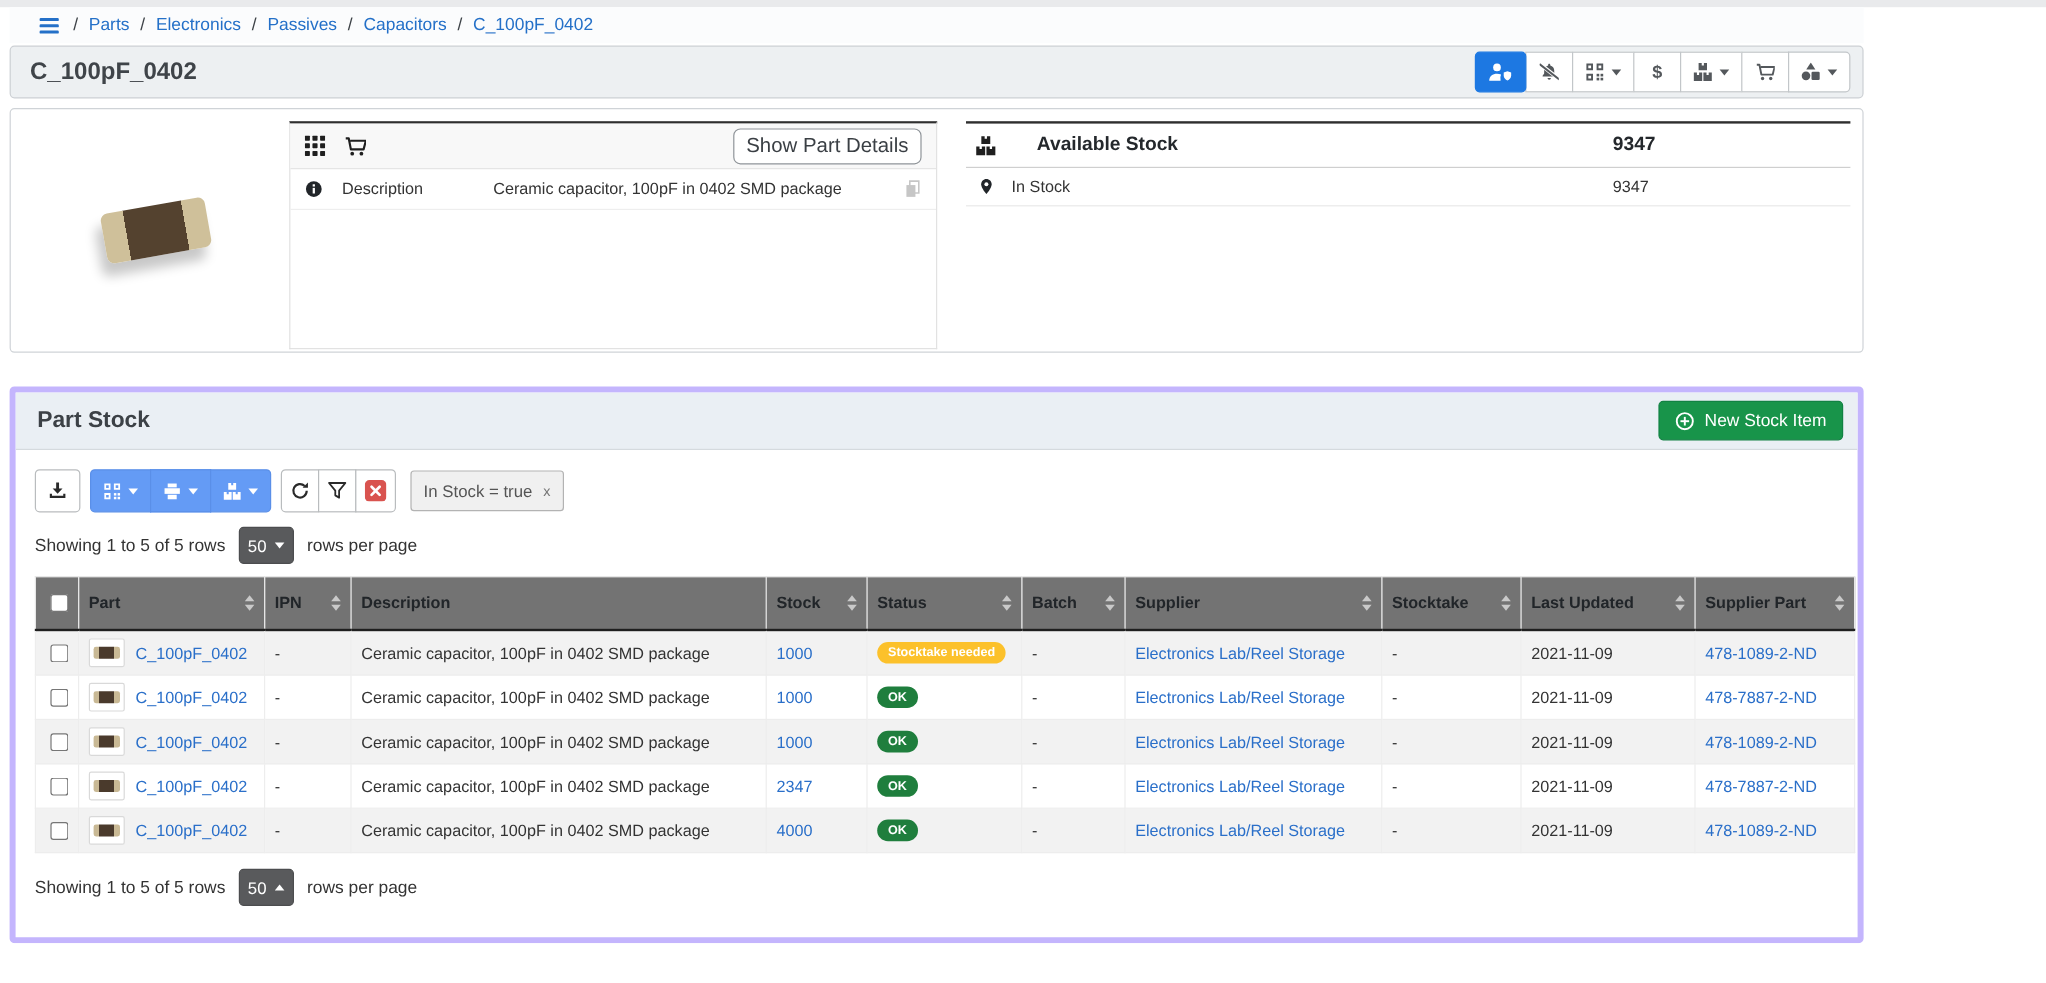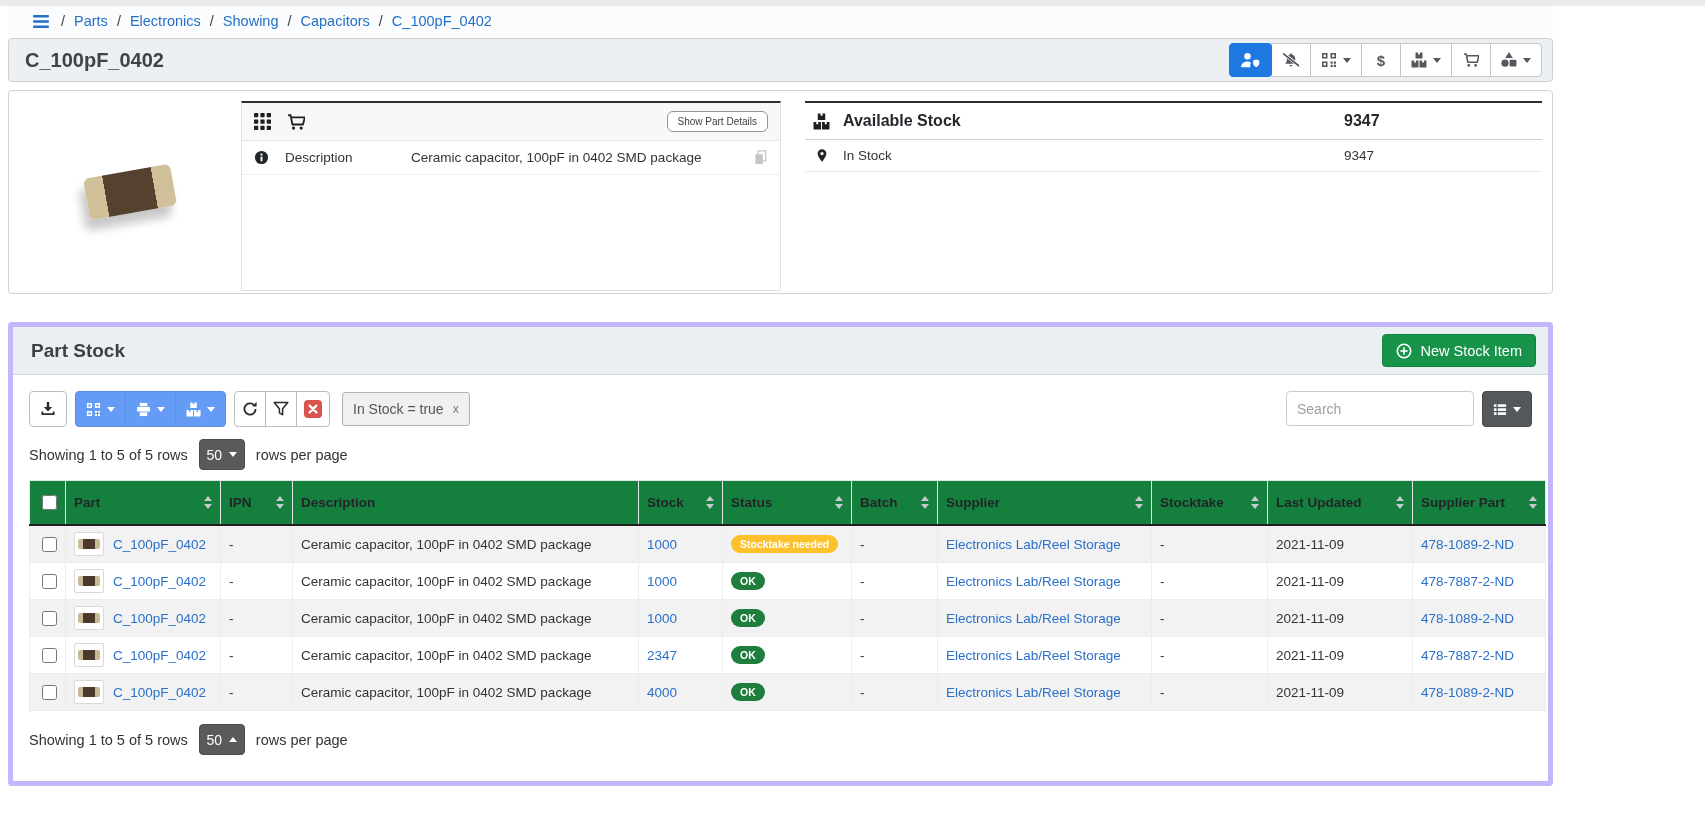--- a/index.html
+++ b/index.html
@@ -26,32 +26,32 @@
   .caret-down { width:0; height:0; border-left:4px solid transparent; border-right:4px solid transparent; border-top:5px solid currentColor; display:inline-block; }
   .caret-up { width:0; height:0; border-left:4px solid transparent; border-right:4px solid transparent; border-bottom:5px solid currentColor; display:inline-block; }
 
   
   .overview-card { margin-top:8px; background:#fff; border:1px solid #cfd3d7; border-radius:4px; height:204px; display:flex; padding:6px 10px; }
   .img-col { width:222px; display:flex; align-items:center; justify-content:center; }
   .cap-photo { width:88px; height:42px; border-radius:6px; transform:rotate(-10deg); background:linear-gradient(90deg,#cfc09a 0 22%, #54422f 22% 78%, #cfc09a 78%); box-shadow:-6px 10px 10px rgba(0,0,0,0.22); }
 
   .details-box { width:540px; margin-top:4px; height:190px; border:1px solid #e2e2e2; border-top:2px solid #2f2f2f; background:#fff; }
   .details-toolbar { background:#f8f8f8; height:38px; display:flex; align-items:center; gap:16px; padding:0 12px; border-bottom:1px solid #e5e5e5; color:#1f1f1f; }
-  .show-details-btn { margin-left:auto; background:#fff; border:1px solid #8f9499; border-radius:6px; padding:4px 10px; font-size:10px; color:#3a3f44; cursor:pointer; font-family:inherit; }
+  .show-details-btn { margin-left:auto; background:#fff; border:1px solid #8f9499; border-radius:6px; padding:4px 10px; font-size:17px; color:#3a3f44; cursor:pointer; font-family:inherit; }
   .detail-row { display:flex; align-items:center; padding:9px 12px; border-bottom:1px solid #eee; font-size:13.5px; color:#333; }
   .detail-row .dlabel { margin-left:16px; width:126px; }
   .copy-icon-wrap { margin-left:auto; color:#c6c6c6; cursor:pointer; display:inline-flex; }
 
   .stock-box { margin-left:24px; flex:1; margin-top:4px; border-top:2px solid #2f2f2f; align-self:flex-start; }
   .stock-header-row { display:flex; align-items:center; gap:13px; padding:9px 8px; border-bottom:1px solid #cfcfcf; font-size:16px; font-weight:bold; color:#24282c; }
   .stock-header-row .sh-total { width:190px; }
   .stock-row { display:flex; align-items:center; gap:14px; padding:8px 8px 8px 10px; border-bottom:1px solid #e9e9e9; font-size:13.5px; color:#333; }
   .stock-row .sr-label { flex:1; }
   .stock-row .sr-value { width:190px; }
-  .sh-label { flex:1; }
+  .sh-label { flex:1;margin-left:21px; }
 
   
   .stock-card { margin-top:28px; border:5px solid #c4b5fd; border-radius:4px; background:#fff; overflow:hidden; }
   .stock-card-header { background:#eaeff4; height:48px; padding:0 12px 0 18px; display:flex; align-items:center; justify-content:space-between; border-bottom:1px solid #d5dade; }
   .stock-card-title { font-size:19px; font-weight:600; color:#3c4146; }
   .btn-success { background:#18944a; border:1px solid #128243; color:#fff; border-radius:4px; height:33px; padding:0 13px; font-size:14.5px; display:inline-flex; align-items:center; gap:8px; cursor:pointer; font-family:inherit;justify-content:flex-end; }
   .stock-card-body { padding:8px 16px 16px; }
 
   .pstoolbar { display:flex; align-items:flex-start; margin:8px 0 12px; }
   .btn { height:36px; display:inline-flex; align-items:center; justify-content:center; gap:6px; border:1px solid #b9bcbe; background:#fff; color:#333; padding:0 10px; cursor:pointer; }
@@ -67,21 +67,21 @@
   .chip .chip-close { font-size:12px; color:#777; cursor:pointer; }
   .search-area { margin-left:auto; display:flex; gap:8px; }
   .search-input { width:188px; height:35px; border:1px solid #c9c9c9; border-radius:4px; padding:0 10px; font-size:14px; font-family:inherit; color:#333; }
   .search-input::placeholder { color:#9aa0a6; }
   .btn-dark { background:#54575b; border-color:#474a4d; color:#fff; border-radius:4px; width:50px; height:36px; }
 
   .pagination-row { display:flex; align-items:center; gap:11px; font-size:14.5px; color:#333; margin:10px 0; }
   .page-size-btn { background:#595a5c; color:#fff; border:1px solid #4c4d4f; border-radius:4px; height:31px; min-width:46px; display:inline-flex; align-items:center; justify-content:center; gap:7px; font-size:14px; cursor:pointer; font-family:inherit; }
 
   table.stock-table { border-collapse:collapse; table-layout:fixed; width:1516px; font-size:13.5px; margin-top:4px; }
-  .stock-table thead th { border:1px solid #e6e6e6; border-bottom:2px solid #1f1f1f; padding:11px 8px; text-align:left; font-weight:bold; color:#212529; background:#15803d; }
+  .stock-table thead th { border:1px solid #e6e6e6; border-bottom:2px solid #1f1f1f; padding:11px 8px; text-align:left; font-weight:bold; color:#212529; background:#737373; }
   .stock-table tbody td { border:1px solid #ededed; border-top:none; padding:6px 8px; color:#333; vertical-align:middle; height:34px; }
   .stock-table tbody tr:nth-child(odd) { background:#f2f2f2; }
   .th-flex { display:flex; align-items:center; justify-content:space-between; }
   .sorts { display:inline-flex; flex-direction:column; gap:3px; margin-left:6px; }
   .tri-u { width:0; height:0; border-left:4px solid transparent; border-right:4px solid transparent; border-bottom:5px solid #c9c9c9; }
   .tri-d { width:0; height:0; border-left:4px solid transparent; border-right:4px solid transparent; border-top:5px solid #c9c9c9; }
   a.tlink { color:#2a6fc9; text-decoration:none; cursor:pointer; }
   .part-cell { display:flex; align-items:center; gap:9px; }
   .thumb { width:30px; height:24px; border:1px solid #d9d9d9; background:#fff; display:inline-flex; align-items:center; justify-content:center; border-radius:2px; flex:0 0 auto; }
   .mini-cap { width:22px; height:10px; border-radius:2px; background:linear-gradient(90deg,#c9b995 0 22%, #4a3a2c 22% 78%, #c9b995 78%); }
@@ -103,21 +103,21 @@
           <rect x="1" y="1" width="16" height="2.6" rx="1"></rect>
           <rect x="1" y="6.2" width="16" height="2.6" rx="1"></rect>
           <rect x="1" y="11.4" width="16" height="2.6" rx="1"></rect>
         </svg>
     </span>
   <span class="bc-sep">/</span>
       <a class="bc-link" href="#">Parts</a>
       <span class="bc-sep">/</span>
       <a class="bc-link" href="#">Electronics</a>
       <span class="bc-sep">/</span>
-      <a class="bc-link" href="#">Showing</a>
+      <a class="bc-link" href="#">Passives</a>
       <span class="bc-sep">/</span>
       <a class="bc-link" href="#">Capacitors</a>
       <span class="bc-sep">/</span>
       <a class="bc-link" href="#">C_100pF_0402</a>
     </div>
 
   <div class="page-header">
     <div class="page-title">C_100pF_0402</div>
     <div class="hgroup">
       <button class="hbtn active">
@@ -306,34 +306,20 @@
               <svg width="18" height="18" viewBox="0 0 16 16">
                   <rect width="16" height="16" rx="3.5" fill="#d9534f"></rect>
                   <path d="M5 5l6 6M11 5l-6 6" stroke="#fff" stroke-width="2" stroke-linecap="round"></path>
                 </svg>
             </span>
           </button>
         </div>
         <div class="chip">
           <span>In Stock = true</span>
           <span class="chip-close">x</span>
-        </div>
-        <div class="search-area">
-          <input class="search-input" type="text" placeholder="Search" style="">
-          <button class="btn btn-dark">
-            <svg width="15" height="15" viewBox="0 0 16 16" fill="#fff">
-                <rect x="1" y="2" width="3" height="3"></rect>
-                <rect x="5.5" y="2" width="9.5" height="3"></rect>
-                <rect x="1" y="6.6" width="3" height="3"></rect>
-                <rect x="5.5" y="6.6" width="9.5" height="3"></rect>
-                <rect x="1" y="11.2" width="3" height="3"></rect>
-                <rect x="5.5" y="11.2" width="9.5" height="3"></rect>
-              </svg>
-            <span class="caret-down"></span>
-          </button>
         </div>
       </div>
 
       <div class="pagination-row">
         <span>Showing 1 to 5 of 5 rows</span>
         <button class="page-size-btn">
           <span>50</span>
           <span class="caret-down"></span>
         </button>
         <span>rows per page</span>

